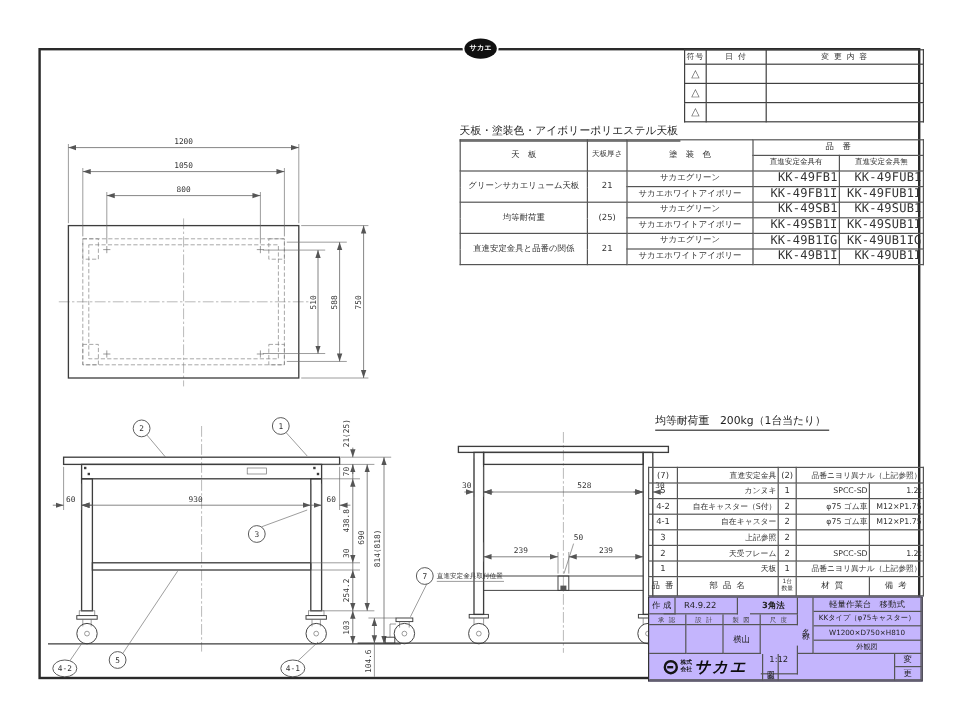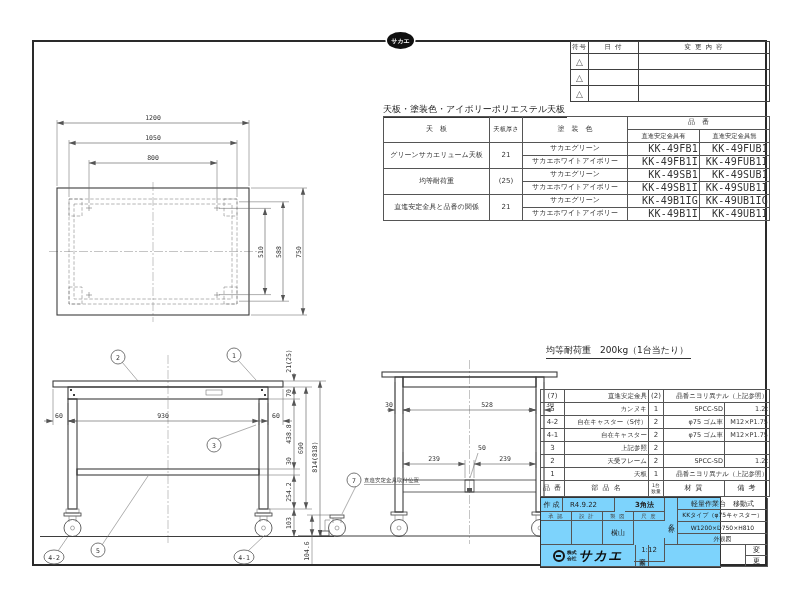--- a/index.html
+++ b/index.html
@@ -44,22 +44,22 @@
   .parts td{border:1px solid #555;font-size:7px;color:#333;text-align:center;padding:0 1px;
        height:12px;line-height:1;white-space:nowrap;overflow:hidden;}
   .parts td.lft{text-align:right;padding-left:2px;font-size:6.5px;}
   .parts td.hd{height:15px;letter-spacing:1px;font-size:7px;}
   .qtyh{display:flex;flex-direction:column;font-size:4.8px;line-height:5.2px;letter-spacing:0;}
   
   #notes{position:absolute;left:546px;top:344px;font-size:9px;color:#1d1d1d;z-index:3;}
   .nline{display:table;border-bottom:1px solid #333;padding:0 3px 1px 0;margin-bottom:4px;
        white-space:nowrap;}
   
-  #title-block{position:absolute;left:540px;top:497px;width:181px;height:71px;z-index:3;
-       border:1px solid #333;box-sizing:border-box;background:#7dd3fc;}
+  #title-block{position:absolute;left:540px;top:497px;width:229px;height:71px;z-index:3;
+       border:1px solid #333;box-sizing:border-box;background:#c4b5fd;}
   .tbc{position:absolute;border-right:1px solid #555;border-bottom:1px solid #555;
        box-sizing:border-box;display:flex;align-items:center;justify-content:center;
        font-size:7px;color:#222;overflow:hidden;white-space:nowrap;}
   .tbc.sm{font-size:5.3px;color:#444;letter-spacing:1px;}
   .tbc.vert{writing-mode:vertical-rl;letter-spacing:3px;font-size:6.5px;}
   .tbc.n2{font-size:6px;}
   .pfx{display:flex;flex-direction:column;font-size:4.8px;line-height:5.4px;font-weight:bold;
        margin:0 2px;color:#111;}
   .cname{font-size:13px;font-weight:bold;font-style:italic;letter-spacing:1.5px;color:#0d0d0d;}
   .emb{width:12px;height:12px;border:2px solid #151515;border-radius:50%;display:inline-flex;

